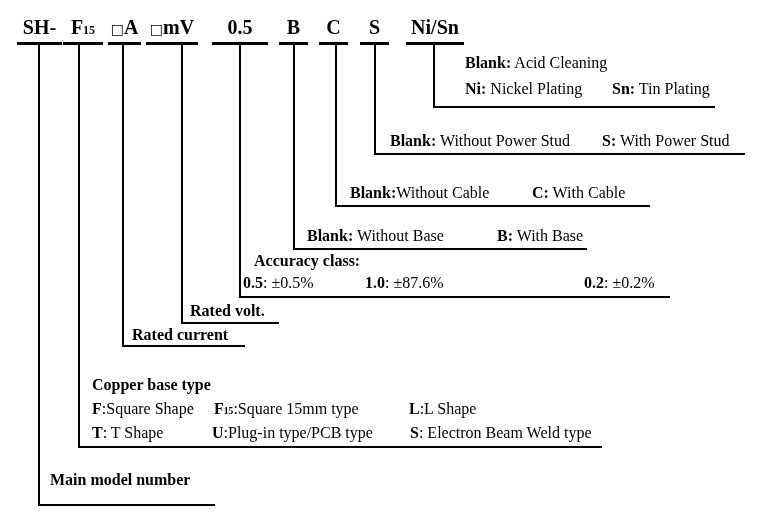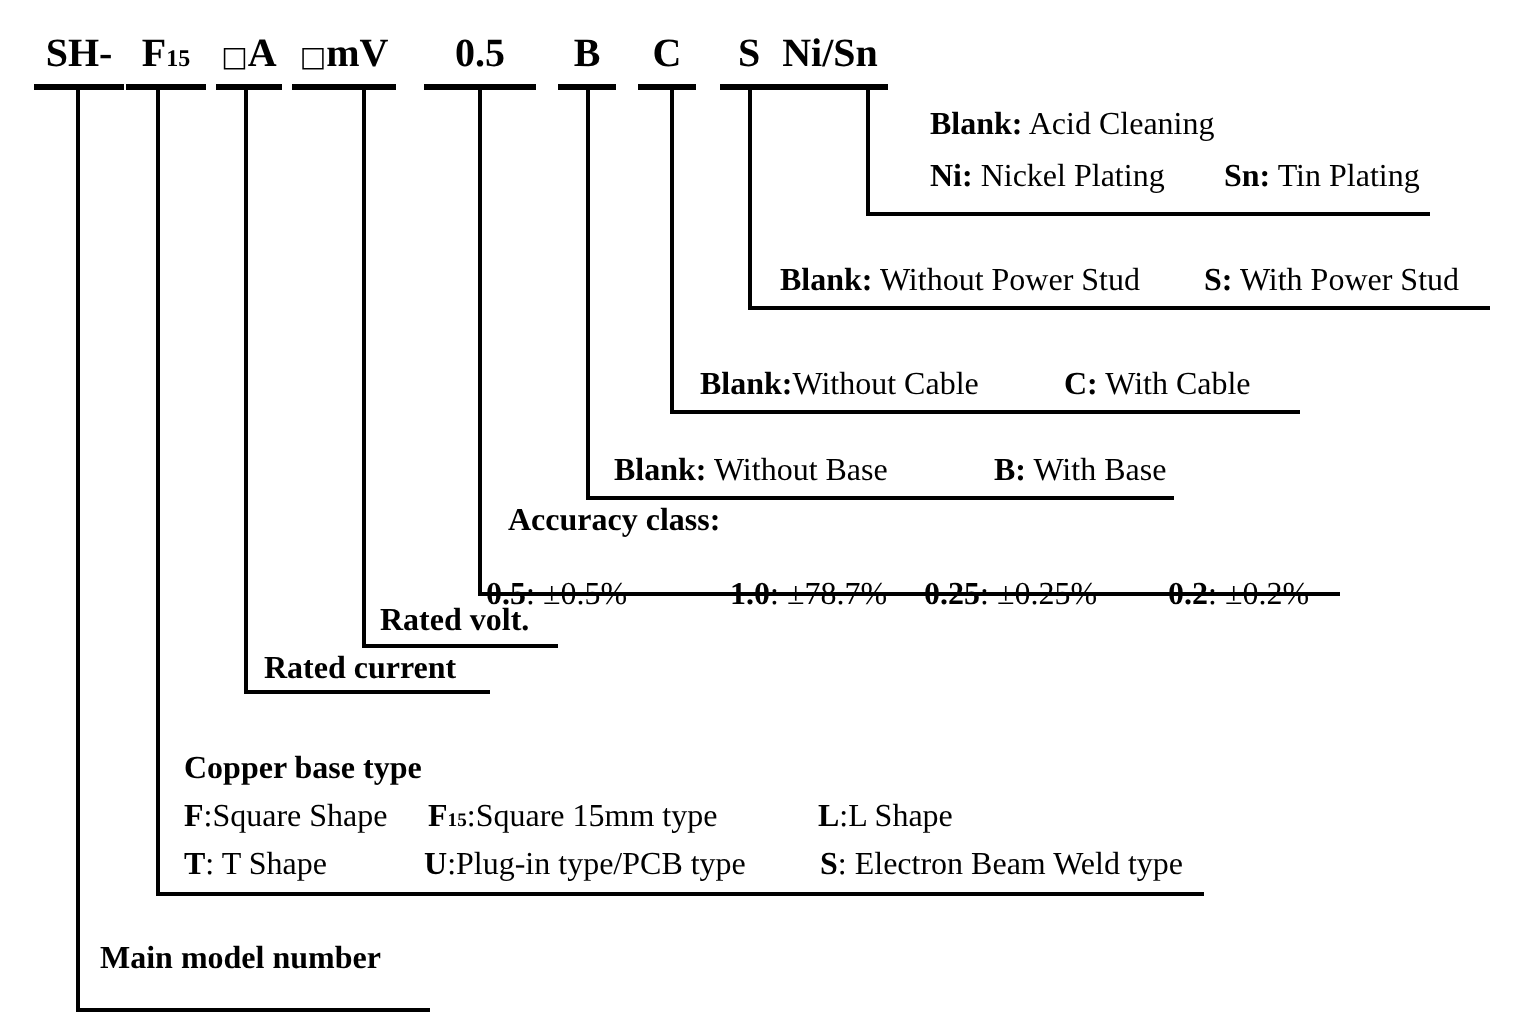--- a/index.html
+++ b/index.html
@@ -48,21 +48,21 @@
   </div>
   <div class="seg" style="left:279px;width:29px;">
     <span>B</span>
   </div>
   <div class="seg" style="left:319px;width:29px;">
     <span>C</span>
   </div>
   <div class="seg" style="left:360px;width:29px;">
     <span>S</span>
   </div>
-  <div class="seg" style="left:386px;width:58px;">
+  <div class="seg" style="left:406px;width:58px;">
     <span>Ni/Sn</span>
   </div>
 
   <div class="box" style="left:38px;width:175px;height:460px;">
     <div class="row b" style="top:426px;left:10px;">Main model number</div>
   </div>
 
   <div class="box" style="left:78px;width:522px;height:402px;">
     <div class="row b" style="top:331px;left:12px;">Copper base type</div>
     <div class="row" style="top:355px;left:0;width:522px;">
@@ -80,24 +80,23 @@
   <div class="box" style="left:122px;width:121px;height:301px;">
     <div class="row b" style="top:281px;left:8px;">Rated current</div>
   </div>
 
   <div class="box" style="left:181px;width:96px;height:278px;">
     <div class="row b" style="top:257px;left:7px;">Rated volt.</div>
   </div>
 
   <div class="box" style="left:239px;width:429px;height:252px;">
     <div class="row b" style="top:207px;left:13px;">Accuracy class:</div>
-    <div class="row" style="top:244px;left:0;width:429px;">
+    <div class="row" style="top:229px;left:0;width:429px;">
       <span class="item" style="left:2px;"><span class="k">0.5</span><span>: ±0.5%</span></span>
-      <span class="item" style="left:124px;"><span class="k">1.0</span><span>: ±78.7%</span></span>
-      <span class="item" style="left:221px;"><span class="k">0.25</span><span>: ±0.25%</span></span>
+      <span class="item" style="left:124px;"><span class="k">1.0</span><span>: ±87.6%</span></span>
       <span class="item" style="left:343px;"><span class="k">0.2</span><span>: ±0.2%</span></span>
     </div>
   </div>
 
   <div class="box" style="left:293px;width:292px;height:204px;">
     <div class="row" style="top:182px;left:0;width:292px;padding-left:19px;">
       <span class="item" style="left:12px;"><span class="k">Blank:</span><span> Without Base</span></span>
       <span class="item" style="left:202px;"><span class="k">B:</span><span> With Base</span></span>
     </div>
   </div>

